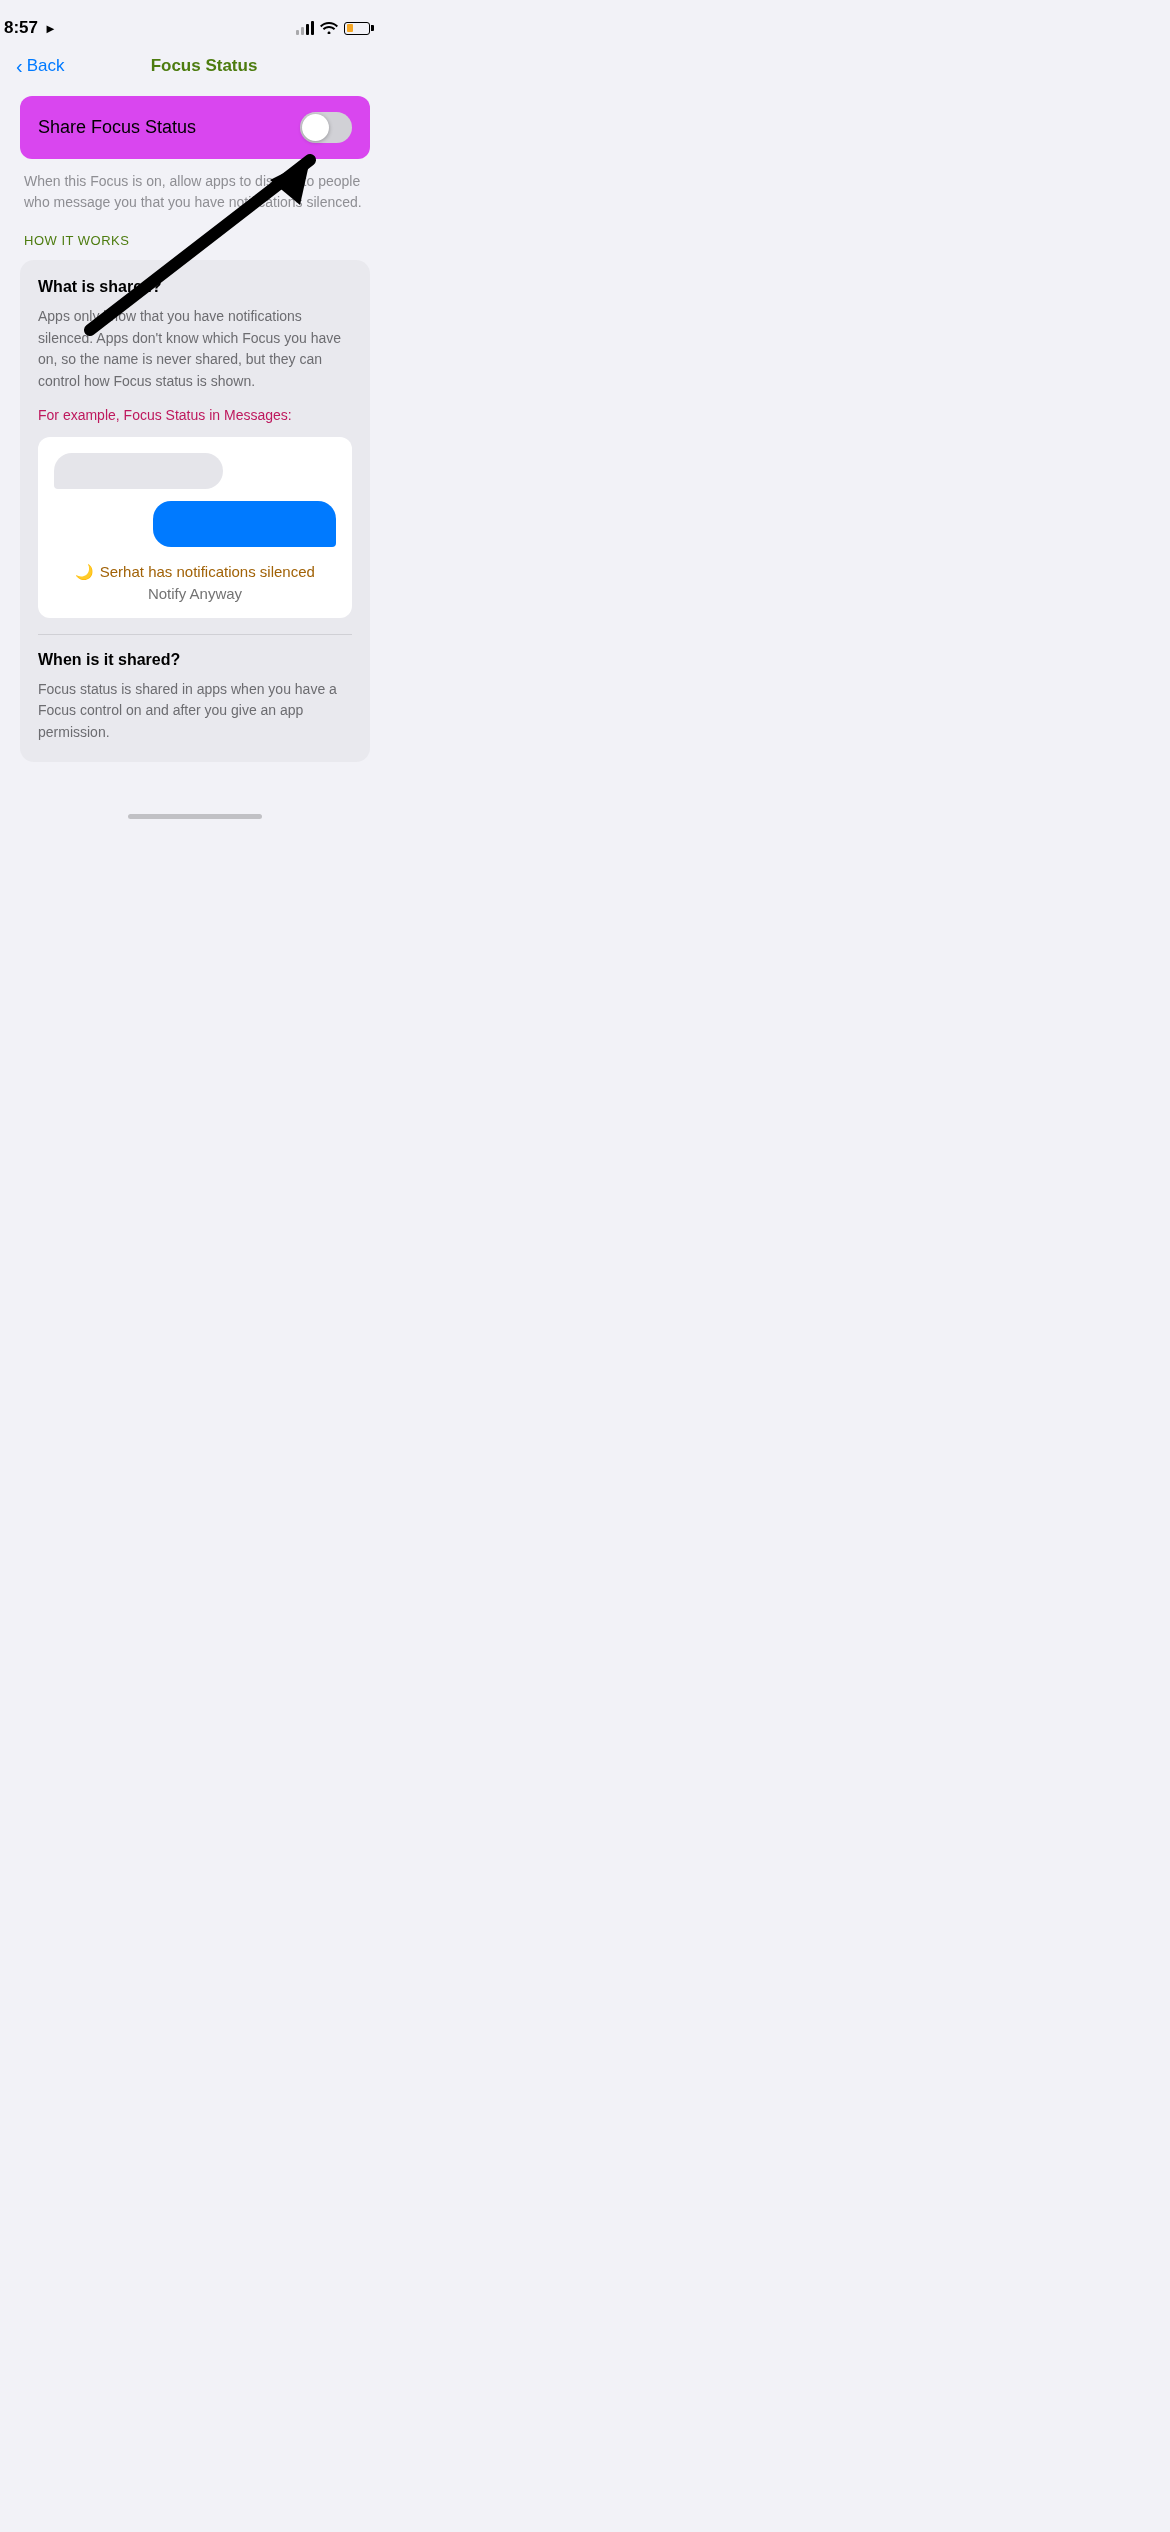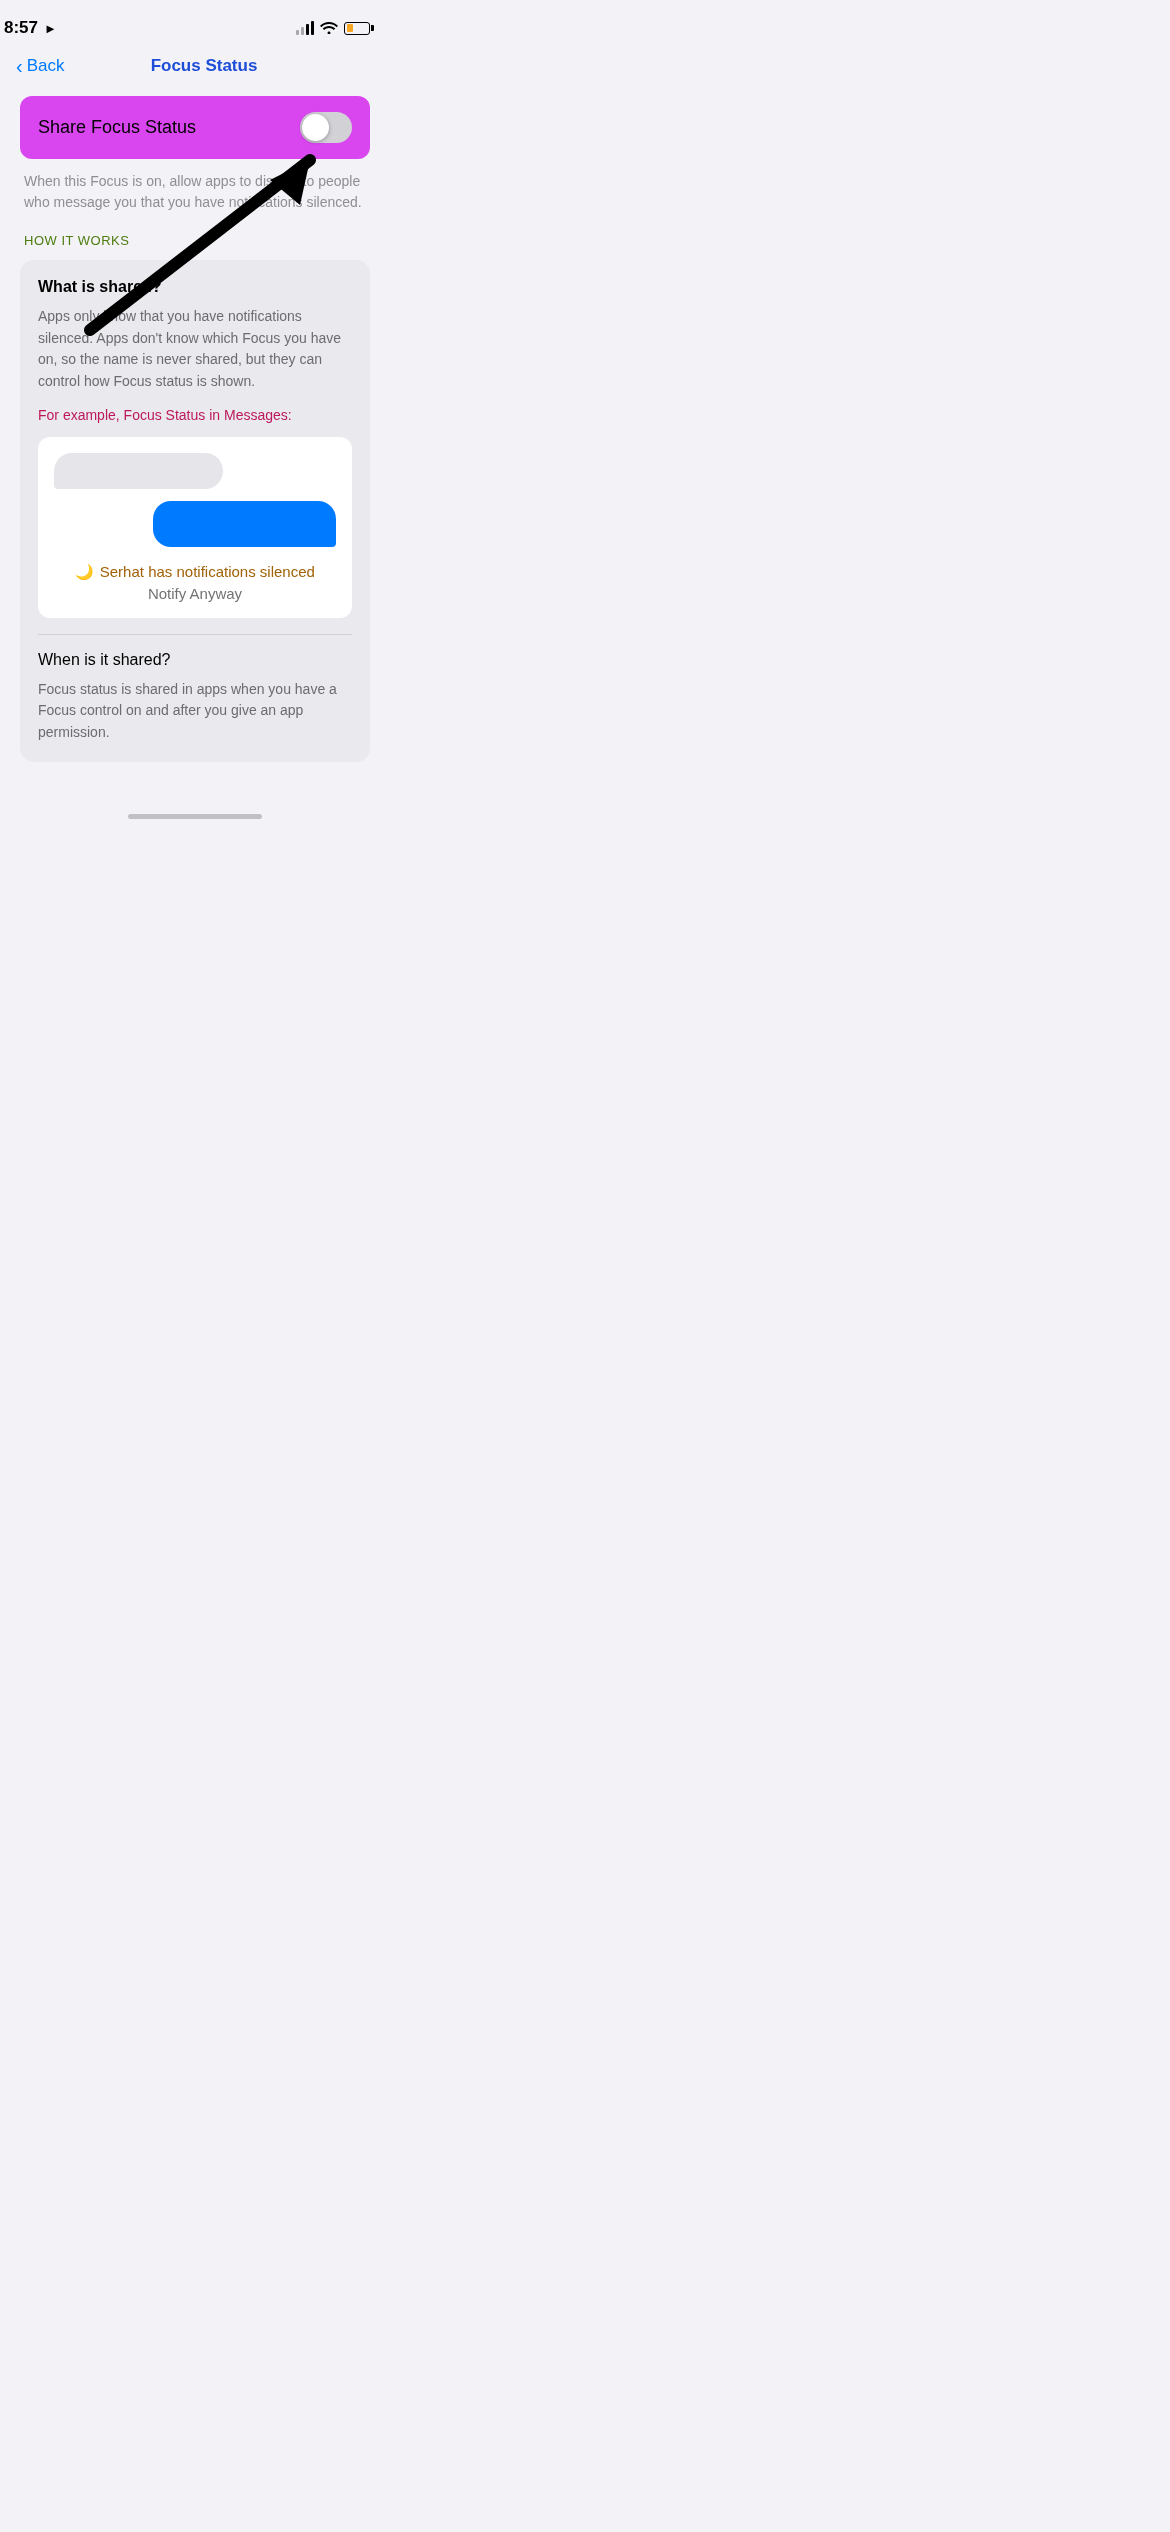--- a/index.html
+++ b/index.html
@@ -108,21 +108,21 @@
     .back-chevron {
       font-size: 20px;
       font-weight: 300;
       line-height: 1;
       margin-top: -1px;
     }
 
     .page-title {
       font-size: 17px;
       font-weight: 700;
-      color: #1d4ed8;
+      color: #4d7c0f;
       padding-left: 18px;
     }
 
     .content {
       padding: 8px 20px 40px;
     }
 
     .toggle-row {
       background: #d946ef;
       border-radius: 12px;
@@ -265,21 +265,21 @@
     }
 
     .divider {
       height: 1px;
       background: #d0d0d5;
       margin: 16px 0;
     }
 
     .when-section-title {
       font-size: 16px;
-      font-weight: 400;
+      font-weight: 700;
       color: #000;
       margin-bottom: 10px;
     }
 
     .when-section-body {
       font-size: 14px;
       color: #6c6c70;
       line-height: 1.55;
     }
 

